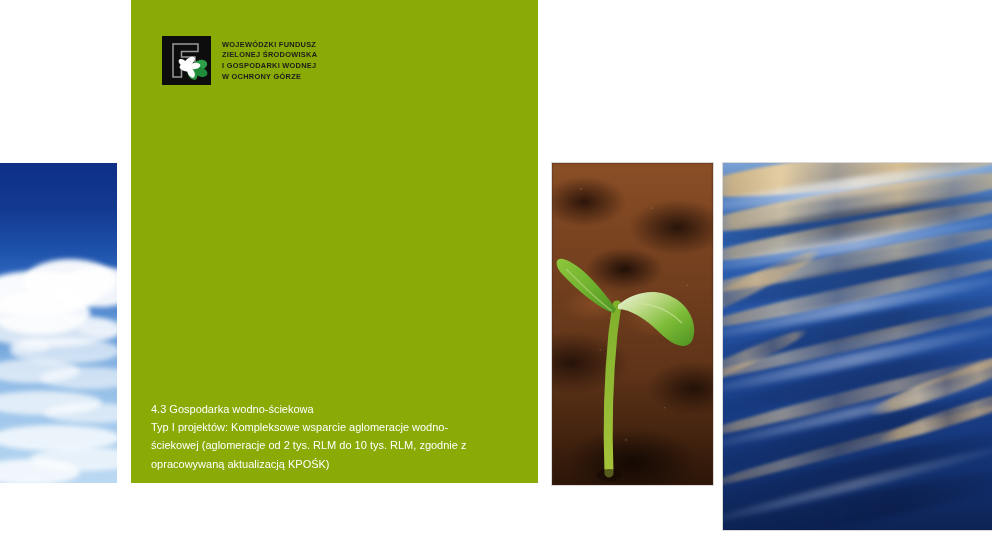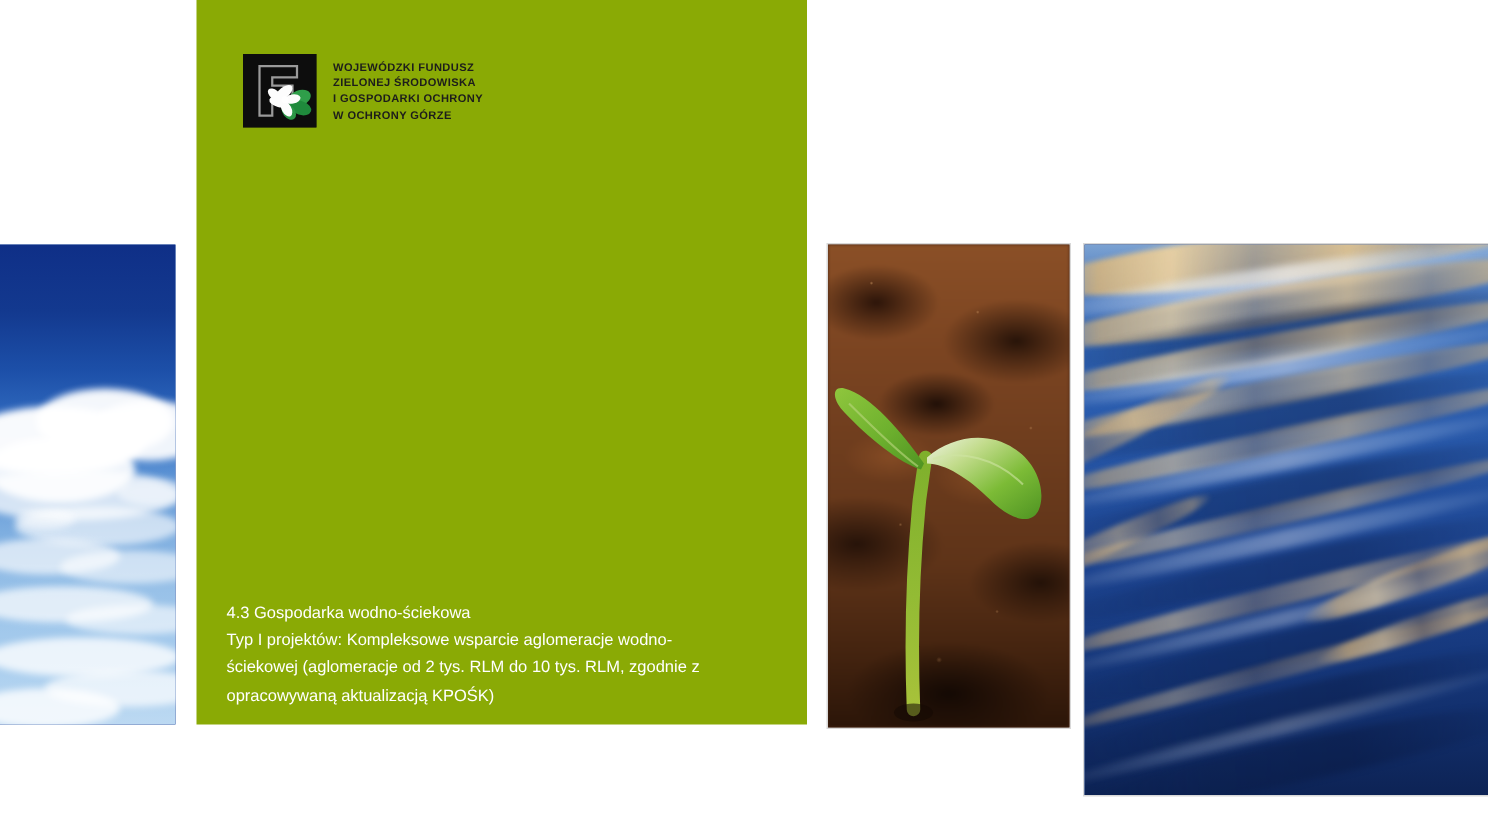--- a/index.html
+++ b/index.html
@@ -280,21 +280,21 @@
           <ellipse cx="24" cy="32" rx="6.6" ry="3.4" fill="#fdfdfd" transform="rotate(14 24 32)"></ellipse>
           <ellipse cx="29" cy="36.5" rx="5.6" ry="3.2" fill="#fdfdfd" transform="rotate(62 29 36.5)"></ellipse>
           <ellipse cx="33" cy="30" rx="5.4" ry="3.1" fill="#fdfdfd" transform="rotate(-10 33 30)"></ellipse>
           <ellipse cx="21" cy="27" rx="5.2" ry="3" fill="#fdfdfd" transform="rotate(40 21 27)"></ellipse>
           <circle cx="28" cy="30.5" r="2.3" fill="#ffffff"></circle>
         </svg>
       </div>
       <div class="logo-text">
         <div>WOJEWÓDZKI FUNDUSZ</div>
         <div>ZIELONEJ ŚRODOWISKA</div>
-        <div>I GOSPODARKI OCHRONY</div>
+        <div>I GOSPODARKI WODNEJ</div>
         <div>W OCHRONY GÓRZE</div>
       </div>
     </div>
 
 
     <div class="subtitle">
       <div>4.3 Gospodarka wodno-ściekowa</div>
       <div>Typ I projektów: Kompleksowe wsparcie aglomeracje wodno-</div>
       <div>ściekowej (aglomeracje od 2 tys. RLM do 10 tys. RLM, zgodnie z</div>
       <div>opracowywaną aktualizacją KPOŚK)</div>

